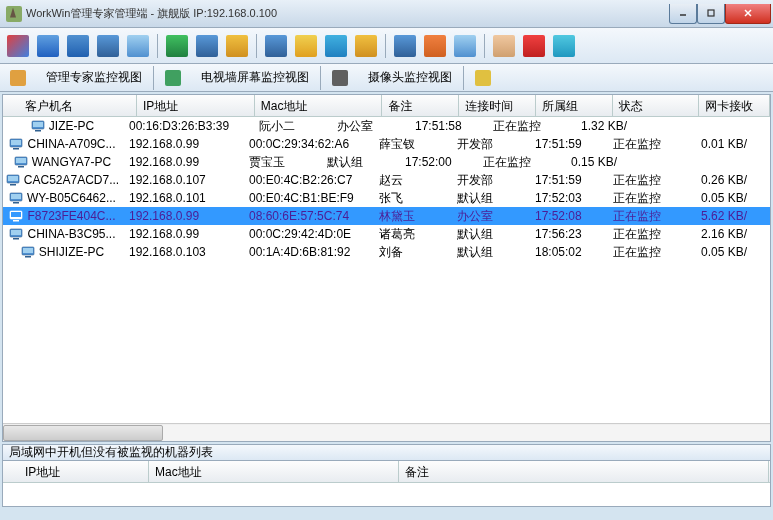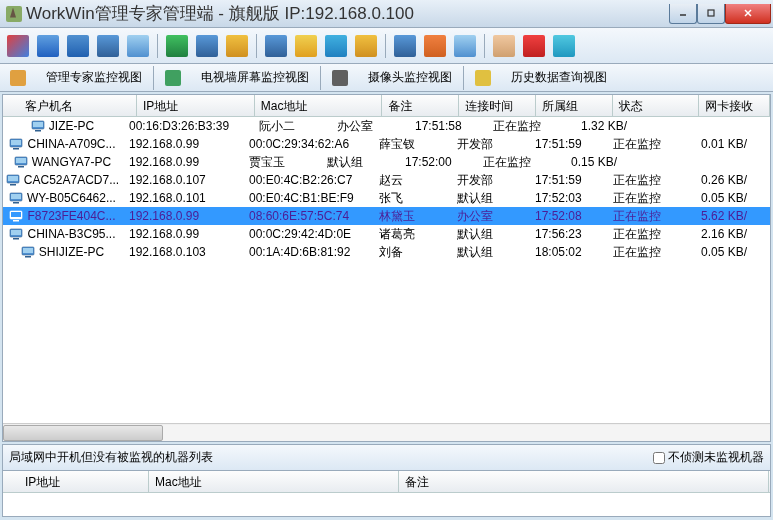--- a/index.html
+++ b/index.html
@@ -2,21 +2,21 @@
 <html><head>
 <meta charset="utf-8">
 <style>
 * { margin: 0; padding: 0; box-sizing: border-box; font-family: "Microsoft YaHei", SimSun, Arial, sans-serif; font-size: 12px; }
 body { background: #d4e4f0; width: 773px; height: 520px; overflow: hidden; }
 
 
 .titlebar { height: 28px; background: linear-gradient(#e8f0f8, #c8d8e8); display: flex; align-items: center; padding-left: 6px; border-bottom: 1px solid #9ab; }
 .titlebar .app-icon { width: 16px; height: 16px; background: #8a6; border-radius: 2px; margin-right: 4px; position: relative; }
 .titlebar .app-icon::after { content: ""; position: absolute; left: 4px; top: 2px; width: 6px; height: 10px; background: #654; clip-path: polygon(0 100%, 50% 0, 100% 100%); }
-.titlebar .title-text { flex: 1; color: #333; font-size: 17px; }
+.titlebar .title-text { flex: 1; color: #333; font-size: 11px; }
 .titlebar .winbtns { display: flex; height: 20px; margin-right: 2px; }
 .titlebar .winbtn { width: 28px; height: 20px; display: flex; align-items: center; justify-content: center; margin-left: 0; border: 1px solid #5a7a9a; border-radius: 0 0 3px 3px; border-top: none; background: linear-gradient(#e8eef5,#c0d4e8); cursor: default; }
 .titlebar .winbtn.close { background: linear-gradient(#f08080,#d03020); border-color: #a02818; width: 46px; }
 .titlebar .winbtn svg { width: 10px; height: 10px; }
 
 
 .toolbar { height: 36px; background: linear-gradient(#f4f8fc,#dce8f4); border-bottom: 1px solid #9ab; display: flex; align-items: center; padding: 0 4px; gap: 2px; }
 .tb-btn { width: 28px; height: 28px; display: flex; align-items: center; justify-content: center; border-radius: 3px; }
 .tb-icon { width: 22px; height: 22px; border-radius: 2px; }
 .sep { width: 1px; height: 24px; background: #9ab; margin: 0 3px; }
@@ -47,21 +47,21 @@
 .c6 { width: 88px; }
 .c7 { width: 72px; }
 
 
 .hscroll { height: 18px; background: #efefef; border-top: 1px solid #ccc; display: flex; align-items: center; }
 .hs-track { flex: 1; height: 16px; background: #f4f4f4; position: relative; }
 .hs-thumb { position: absolute; left: 0; top: 0; width: 160px; height: 16px; background: linear-gradient(#e8e8e8,#cccccc); border: 1px solid #aaa; border-radius: 2px; }
 
 
 .bottom { margin: 0 2px 2px 2px; }
-.bottom-head { display: flex; align-items: center; height: 27px; background: linear-gradient(#f4f8fc,#dce8f4); border: 1px solid #9ab; padding: 0 6px; font-size: 12px; }
+.bottom-head { display: flex; align-items: center; height: 17px; background: linear-gradient(#f4f8fc,#dce8f4); border: 1px solid #9ab; padding: 0 6px; font-size: 12px; }
 .bottom-head .spacer { flex: 1; }
 .bottom-head label { display: flex; align-items: center; gap: 3px; }
 .bottom-head input[type=checkbox] { width: 12px; height: 12px; }
 .bottom-table { background: #fff; border: 1px solid #9ab; border-top: none; height: 46px; }
 .bottom-table .thead { height: 22px; }
 .bc0 { width: 130px; } .bc1 { width: 250px; } .bc2 { width: 370px; }
 
 </style>
 </head>
 <body>
@@ -161,21 +161,20 @@
       <span>电视墙屏幕监控视图</span>
     </div>
     <div class="sep"></div>
     <div class="viewtab">
       <div class="vt-icon" style="background: rgb(96, 96, 96);"></div>
       <span>摄像头监控视图</span>
     </div>
     <div class="sep"></div>
     <div class="viewtab">
       <div class="vt-icon" style="background: rgb(224, 192, 64);"></div>
-      <span>历史数据查询视图</span>
     </div>
   </div>
 
 <div class="main">
   <div class="thead" id="thead">
       <div class="th c0">客户机名</div>
       <div class="th c1">IP地址</div>
       <div class="th c2">Mac地址</div>
       <div class="th c3">备注</div>
       <div class="th c5">连接时间</div>
@@ -323,24 +322,20 @@
     <div class="hs-track">
       <div class="hs-thumb"></div>
     </div>
   </div>
 </div>
 
 <div class="bottom">
   <div class="bottom-head">
     <span>局域网中开机但没有被监视的机器列表</span>
     <span class="spacer"></span>
-    <label>
-      <input type="checkbox" style="">
-      <span>不侦测未监视机器</span>
-    </label>
   </div>
   <div class="bottom-table">
     <div class="thead" id="bthead">
         <div class="th bc0">IP地址</div>
         <div class="th bc1">Mac地址</div>
         <div class="th bc2">备注</div>
       </div>
   </div>
 </div>
 

